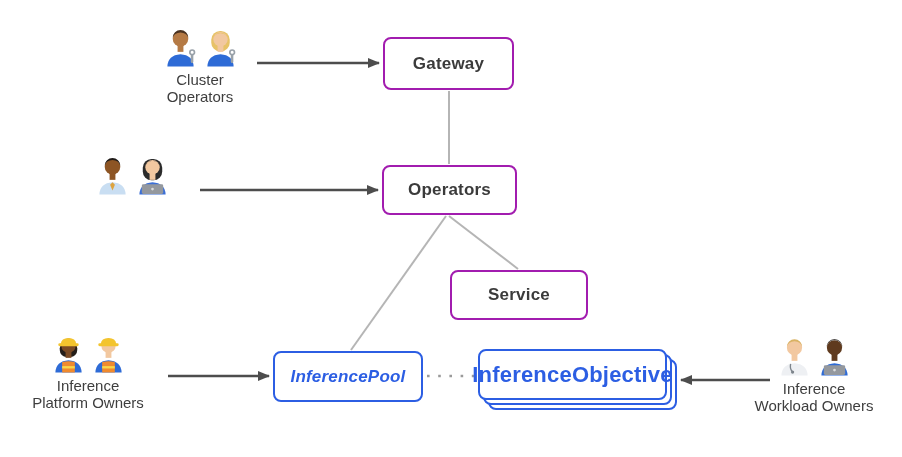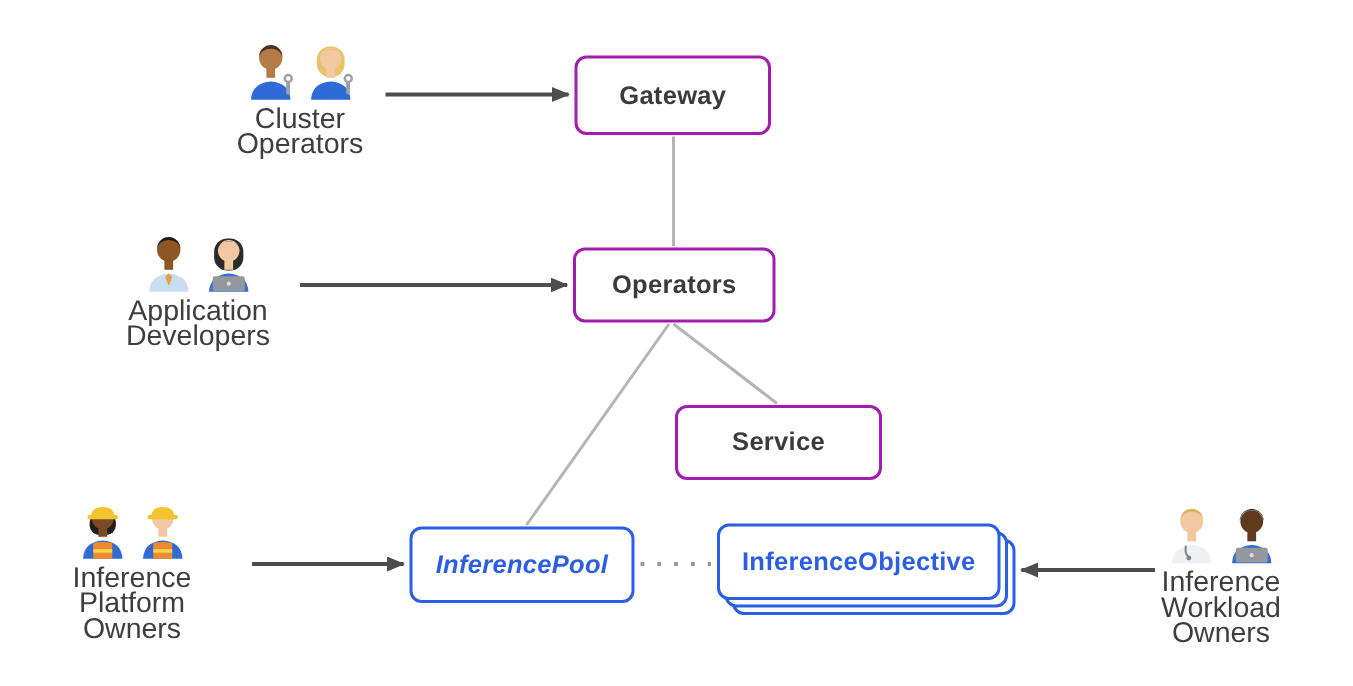--- a/index.html
+++ b/index.html
@@ -23,28 +23,28 @@
   .stack-wrap { position:absolute; }
   .stack-layer {
     position:absolute; box-sizing:border-box; width:100%; height:100%;
     background:#ffffff; border:2.5px solid #2c5ee3; border-radius:8px;
   }
   .stack-front {
     position:absolute; left:0; top:0; width:100%; height:100%;
     box-sizing:border-box; background:#ffffff;
     border:2.5px solid #2c5ee3; border-radius:8px;
     display:flex; align-items:center; justify-content:center;
-    font-weight:bold; font-size:17px; color:#2c5ee3; letter-spacing:0.2px;
+    font-weight:bold; font-size:22px; color:#2c5ee3; letter-spacing:0.2px;
   }
 
   .actor { position:absolute; display:flex; flex-direction:column; align-items:center; }
   .actor-icons { display:flex; gap:5px; height:40px; }
   .actor-icons svg { width:35px; height:40px; display:block; }
   .actor-label {
-    margin-top:4px; font-size:19px; line-height:17px; color:#3e3e3e;
+    margin-top:4px; font-size:15px; line-height:17px; color:#3e3e3e;
     text-align:center; white-space:pre-line;
   }
 </style>
 </head>
 <body>
 
 <div class="canvas">
 
   <svg class="wires" viewBox="0 0 902 457">
     <defs>
@@ -122,22 +122,20 @@
       <svg viewBox="0 0 36 40">
         <rect x="8" y="3.5" width="20" height="22" rx="9" fill="#2b2b2b"></rect>
         <rect x="15" y="17" width="6" height="8" fill="#f2c8a0"></rect>
         <circle cx="18" cy="12" r="7.4" fill="#f2c8a0"></circle>
         <path d="M10.8 11 A7.4 7.4 0 0 1 25.2 11 Q23.8 5.6 18 5.4 Q12.2 5.6 10.8 11 Z" fill="#2b2b2b"></path>
         <path d="M4.5 40 Q5 28.5 18 27.5 Q31 28.5 31.5 40 Z" fill="#3b6fd6"></path>
         <rect x="7" y="29.5" width="22" height="10" rx="1.5" fill="#94989e"></rect>
         <circle cx="18" cy="34.5" r="1.4" fill="#d9dbdd"></circle>
       </svg>
     </div>
-    <div class="actor-label">Application
-Developers</div>
   </div>
 
   <div class="actor" style="left:18px; top:333px; width:140px;">
     <div class="actor-icons">
       <svg viewBox="0 0 36 40">
         <rect x="9" y="8" width="18" height="16" rx="7" fill="#241e19"></rect>
         <rect x="15" y="17" width="6" height="8" fill="#7a4a24"></rect>
         <circle cx="18" cy="12.5" r="7.4" fill="#7a4a24"></circle>
         <path d="M10 11 Q10.5 4.5 18 4.5 Q25.5 4.5 26 11 Z" fill="#f3c42e"></path>
         <rect x="7.5" y="10" width="21" height="3" rx="1.5" fill="#f3c42e"></rect>

